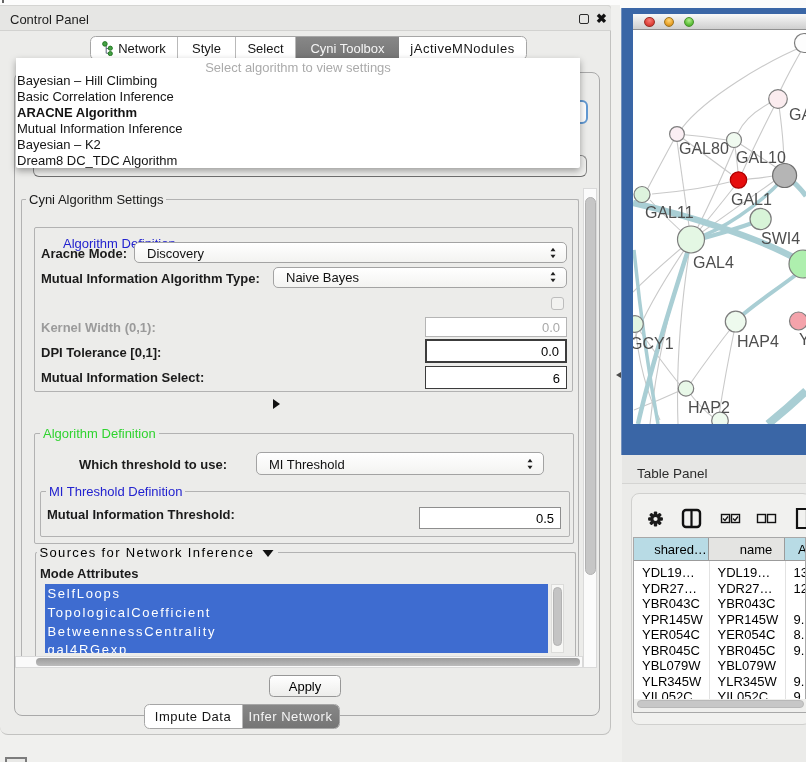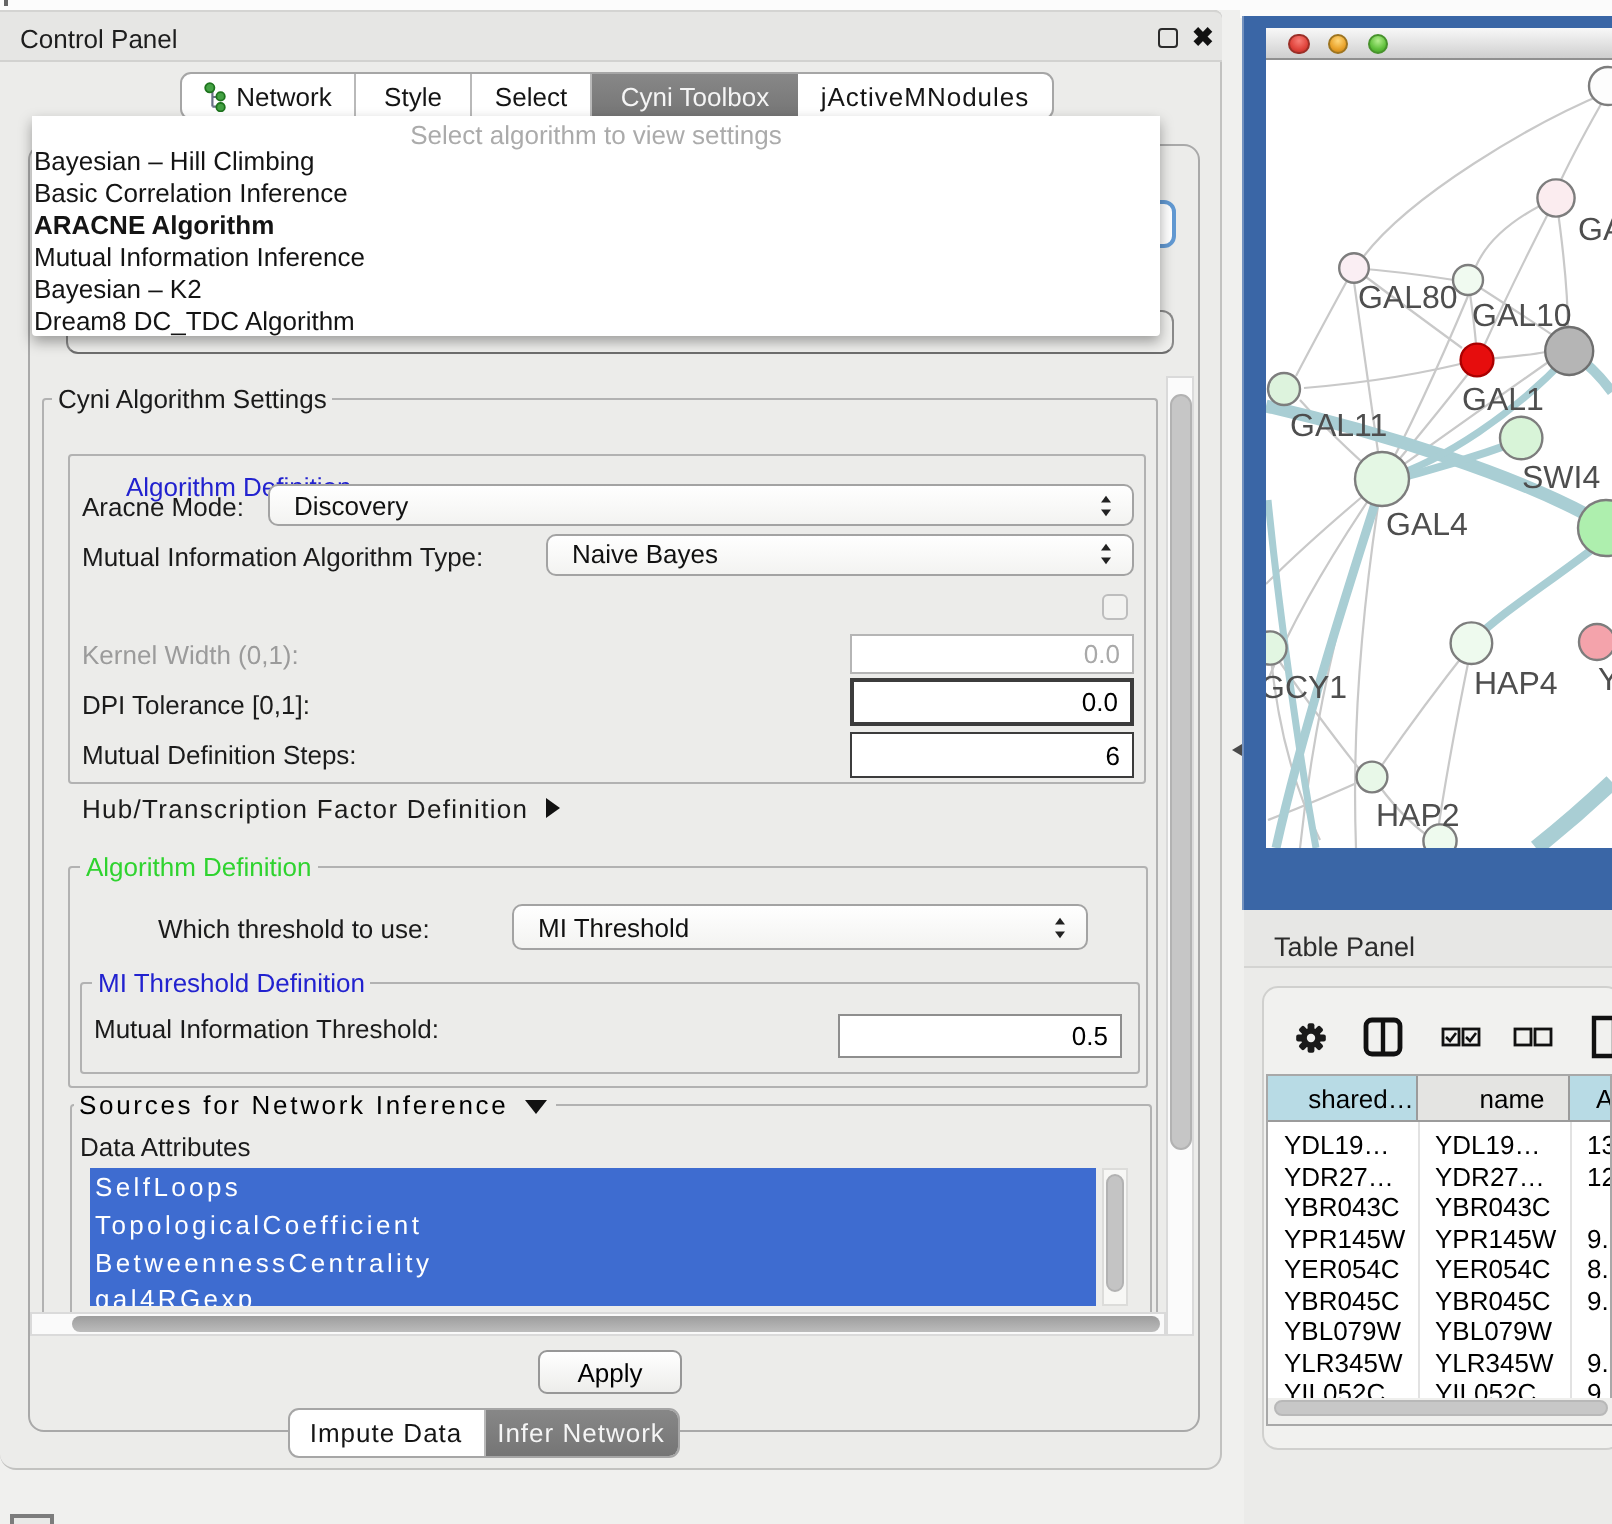--- a/index.html
+++ b/index.html
@@ -1,19 +1,19 @@
 <!DOCTYPE html>
 <html><head>
 <meta charset="utf-8">
 <style>
   html,body{margin:0;padding:0;}
   #app{position:relative;width:806px;height:762px;overflow:hidden;
        font-family:"Liberation Sans",sans-serif;background:#f0f0ee;}
   .abs{position:absolute;}
-  .lbl{position:absolute;font-size:13px;font-weight:normal;color:#1b1b1b;white-space:nowrap;}
+  .lbl{position:absolute;font-size:13px;font-weight:bold;color:#1b1b1b;white-space:nowrap;}
   .lbl.dis{color:#9b9b9b;}
   .gbox{position:absolute;border:1px solid #b2b2b2;border-radius:2px;}
   .gtitle{position:absolute;font-size:13px;background:#ececea;padding:0 3px;white-space:nowrap;line-height:13px;}
   .combo{position:absolute;box-sizing:border-box;border:1px solid #a3a3a3;border-radius:5px;
          background:linear-gradient(#ffffff,#f3f3f1);font-size:13px;color:#111;}
   .combo .ct{position:absolute;left:12px;top:50%;transform:translateY(-50%);white-space:nowrap;}
   .combo .arr{position:absolute;right:10px;top:50%;transform:translateY(-50%);width:6px;height:11px;}
   .tfield{position:absolute;box-sizing:border-box;background:#fff;font-size:13px;text-align:right;}
   .tfield span{position:absolute;right:6px;top:50%;transform:translateY(-50%);}
   .seg{position:absolute;display:flex;border:1px solid #a6a6a6;border-radius:5.5px;
@@ -94,26 +94,25 @@
   <div class="lbl dis" style="left:41px;top:320px;">Kernel Width (0,1):</div>
   <div class="tfield" style="left:425px;top:317px;width:142px;height:20px;border:1px solid #b5b5b5;color:#a9a9a9;">
     <span>0.0</span>
     </div>
 
   <div class="lbl" style="left:41px;top:345px;">DPI Tolerance [0,1]:</div>
   <div class="tfield" style="left:425px;top:339px;width:142px;height:24px;border:2px solid #3c3c3c;color:#000;">
     <span>0.0</span>
     </div>
 
-  <div class="lbl" style="left:41px;top:370px;">Mutual Definition Steps:</div>
+  <div class="lbl" style="left:41px;top:370px;">Mutual Information Select:</div>
   <div class="tfield" style="left:425px;top:366px;width:142px;height:23px;border:1px solid #3c3c3c;color:#000;">
     <span>6</span>
     </div>
 
-  <div class="abs" style="left:41px;top:397px;font-size:13px;color:#1b1b1b;letter-spacing:0.65px;">Hub/Transcription Factor Definition</div>
   <svg class="abs" style="left:272px;top:398px;" width="9" height="12" viewBox="0 0 9 12">
     <path d="M1 1L8 6L1 11Z" fill="#111"></path>
     </svg>
 
   <div class="gbox" style="left:34px;top:433px;width:538px;height:109px;"></div>
   <div class="gtitle" style="left:40px;top:427px;color:#2fd32f;">Algorithm Definition</div>
 
   <div class="lbl" style="left:79px;top:457px;">Which threshold to use:</div>
   <div class="combo" style="left:237px;top:452px;width:288px;height:23px;margin-left:19px;">
     <span class="ct">MI Threshold</span>
@@ -130,21 +129,21 @@
   <div class="tfield" style="left:419px;top:507px;width:142px;height:21.5px;border:1px solid #8e8e8e;color:#000;">
     <span>0.5</span>
     </div>
 
   <div class="gbox" style="left:35px;top:552px;width:539px;height:110px;border-bottom:none;"></div>
   <div class="abs" style="left:37px;top:546px;font-size:13px;background:#ececea;padding:0 24px 0 2.5px;line-height:13px;letter-spacing:1.35px;">Sources for Network Inference</div>
   <svg class="abs" style="left:262px;top:548.5px;" width="12" height="9" viewBox="0 0 12 9">
     <path d="M0.5 1L11.5 1L6 8Z" fill="#111"></path>
     </svg>
 
-  <div class="lbl" style="left:40px;top:566px;">Data Attributes</div>
+  <div class="lbl" style="left:40px;top:566px;">Mode Attributes</div>
 
   <div class="abs" style="left:45px;top:584px;width:503px;height:69px;background:#3e6cd0;overflow:hidden;">
     <div style="font-size:13px;color:#fff;line-height:18.8px;padding:1px 0 0 2.5px;letter-spacing:1.7px;">
       SelfLoops<br>TopologicalCoefficient<br>BetweennessCentrality<br>gal4RGexp</div>
   </div>
 
   <div class="abs" style="left:551px;top:584px;width:13px;height:69px;background:#f7f7f5;border:1px solid #dcdcda;box-sizing:border-box;"></div>
   <div class="abs" style="left:553px;top:587px;width:9px;height:59px;background:#c4c4c4;border:1px solid #b2b2b2;border-radius:5px;box-sizing:border-box;"></div>
 
   <div class="abs" style="left:583px;top:188px;width:14px;height:480px;background:#fbfbfb;border:1px solid #dadada;box-sizing:border-box;"></div>

